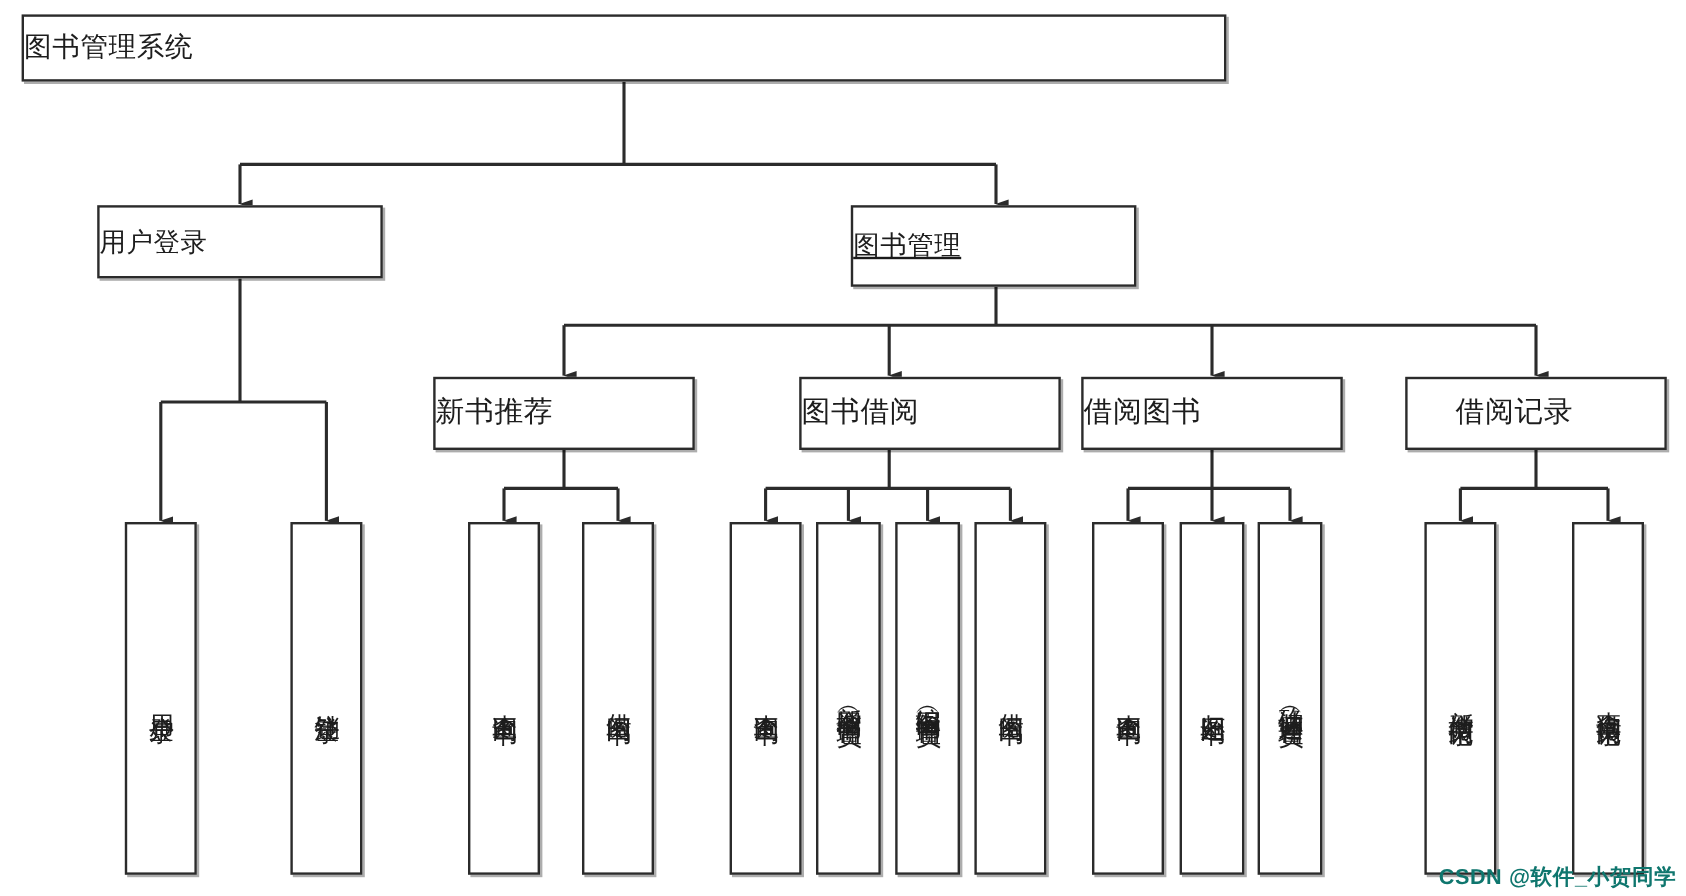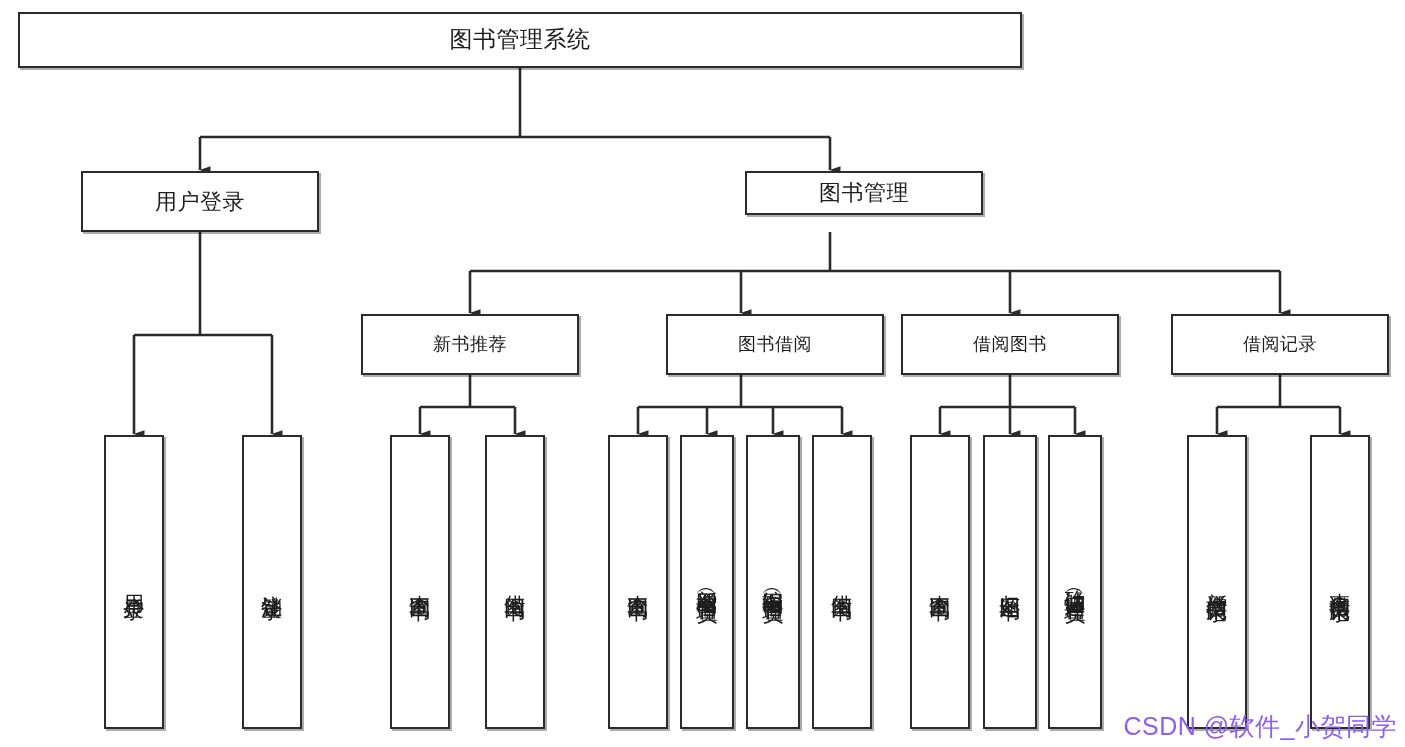--- a/index.html
+++ b/index.html
@@ -27,58 +27,59 @@
     pointer-events: none;
   }
   .node {
     position: absolute;
     box-sizing: border-box;
     background: #ffffff;
     border: 2px solid #2b2b2b;
     box-shadow: 2px 2px 0 rgba(0,0,0,0.32);
     display: flex;
     align-items: center;
-    justify-content: center;
+    justify-content: flex-start;
     z-index: 2;
   }
   .node-label {
     font-size: 22px;
     line-height: 1.18;
     letter-spacing: 0.5px;
     color: #1d1d1d;
     white-space: nowrap;
     text-align: center;
   }
   .node.level-1 .node-label { font-size: 23px; }
   .node.level-2 .node-label { font-size: 22px; }
-  .node.level-3 .node-label { font-size: 18px; }
+  .node.level-3 .node-label { font-size: 24px; }
   .node.leaf {
     align-items: center;
     justify-content: center;
     padding: 6px 0;
   }
   .node.leaf .node-label {
     writing-mode: vertical-rl;
     text-orientation: upright;
     font-size: 21px;
     line-height: 1.30;
     letter-spacing: 2px;
     white-space: normal;
     max-height: 100%;
   }
   #watermark {
     position: absolute;
     right: 8px;
     bottom: 4px;
-    font-size: 25px;
-    color: #8b5cf6;
+    font-size: 18px;
+    color: #0f766e;
     letter-spacing: 0.5px;
     z-index: 5;
     white-space: nowrap;
     user-select: none;
+    font-weight: bold;
   }
 </style>
 </head>
 <body>
 
 <div id="diagram-root">
   <svg id="edge-layer" viewBox="0 0 1405 747">
     <defs>
       <marker id="arrowhead" markerWidth="10" markerHeight="12" refX="4.2" refY="10.5" orient="auto" markerUnits="userSpaceOnUse">
         <path d="M0.4,0 L8,0 L4.2,11 Z" fill="#2b2b2b"></path>
@@ -121,34 +122,34 @@
       </g>
   </svg>
 
   <div class="node level-1" id="n-root" style="left: 18px; top: 12px; width: 1004px; height: 56px;">
     <span class="node-label">图书管理系统</span>
   </div>
 
   <div class="node level-2" id="n-login" style="left: 81px; top: 171px; width: 238px; height: 61px;">
     <span class="node-label">用户登录</span>
   </div>
-  <div class="node level-2" id="n-bookmgmt" style="left: 745px; top: 171px; width: 238px; height: 44px;">
+  <div class="node level-2" id="n-bookmgmt" style="left: 709px; top: 171px; width: 238px; height: 68px; text-decoration: underline;">
     <span class="node-label">图书管理</span>
   </div>
 
   <div class="node level-3" id="n-newbook" style="left: 361px; top: 314px; width: 218px; height: 61px;">
     <span class="node-label">新书推荐</span>
   </div>
   <div class="node level-3" id="n-borrow" style="left: 632px; top: 314px; width: 218px; height: 61px; margin-left: 34px;">
     <span class="node-label">图书借阅</span>
   </div>
   <div class="node level-3" id="n-current" style="left: 901px; top: 314px; width: 218px; height: 61px;">
     <span class="node-label">借阅图书</span>
   </div>
-  <div class="node level-3" id="n-records" style="left: 1171px; top: 314px; width: 218px; height: 61px;">
+  <div class="node level-3" id="n-records" style="left: 1171px; top: 314px; width: 218px; height: 61px; padding-left: 40px;">
     <span class="node-label">借阅记录</span>
   </div>
 
   <div class="node leaf" id="n-l-login" style="left: 104px; top: 435px; width: 60px; height: 294px;">
     <span class="node-label">用户登录</span>
   </div>
   <div class="node leaf" id="n-l-logout" style="left: 242px; top: 435px; width: 60px; height: 294px;">
     <span class="node-label">注销登录</span>
   </div>
 

